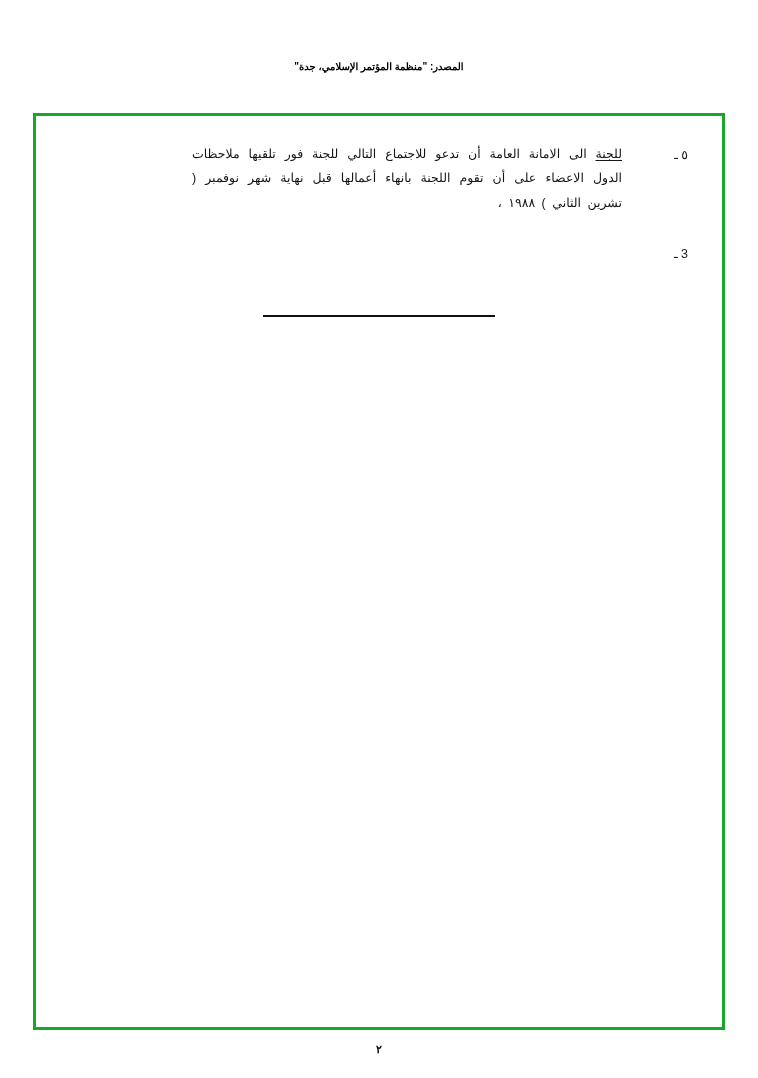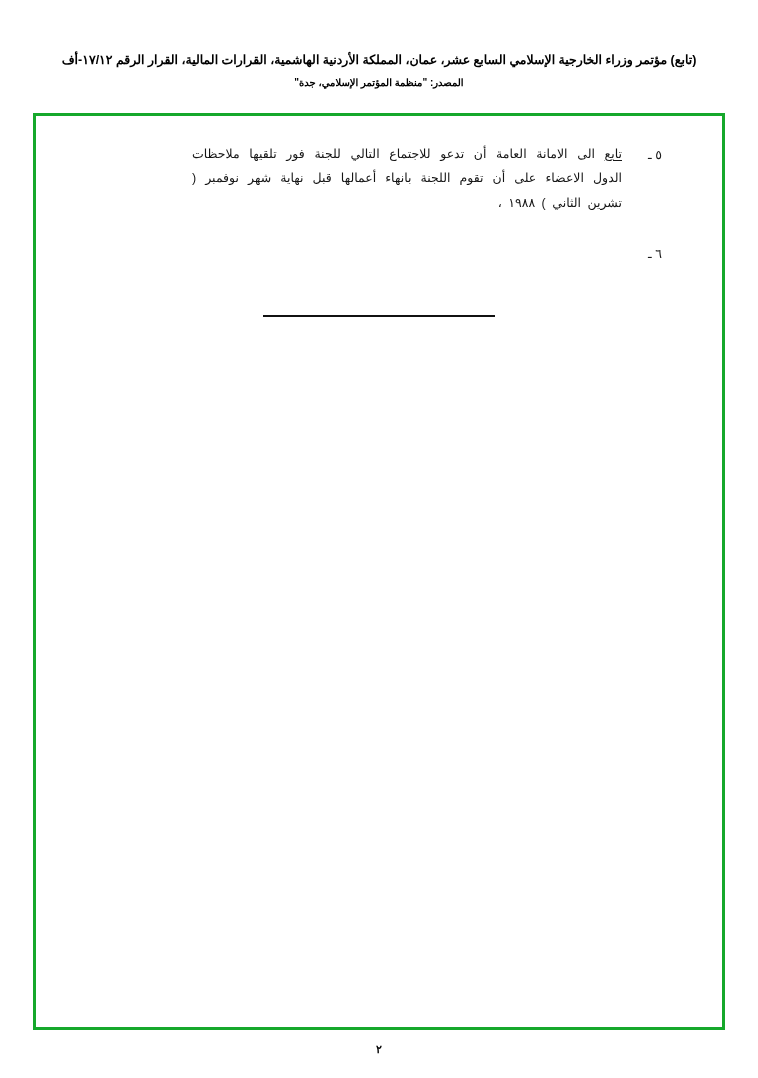--- a/index.html
+++ b/index.html
@@ -61,21 +61,20 @@
   
   .clause {
     display: flex;
     flex-direction: row;
     align-items: flex-start;
     margin-bottom: 26px;
   }
   .clause-num {
     flex: 0 0 auto;
     width: 66px;
-    text-align: center;
     font-size: 12.5px;
     line-height: 1.95;
     letter-spacing: 1px;
     color: #1a1a1a;
     padding-top: 1px;
     white-space: nowrap;
   }
   .clause-body {
     flex: 1 1 auto;
     max-width: 430px;
@@ -114,35 +113,34 @@
     font-size: 11px;
     font-weight: bold;
     color: #000;
     direction: rtl;
   }
 </style>
 </head>
 <body>
 
 <div class="doc-header">
-  <div class="header-title">(تابع) مؤتمر وزراء الخارجية الإسلامي السابع عشر، عمان، المملكة الأردنية الهاشمية، القرارات المالية، القرار الرقم ١٧/١٢-أف</div>
   <div class="header-source">المصدر: "منظمة المؤتمر الإسلامي، جدة"</div>
 </div>
 
 <div class="page-frame" style="border-color: rgb(22, 168, 43);">
 
   <div class="content">
 
     <div class="clause">
       <div class="clause-num">٥ ـ</div>
-      <div class="clause-body"><span class="lead">تابع</span><span> الى الامانة العامة أن تدعو للاجتماع التالي للجنة فور تلقيها ملاحظات الدول الاعضاء على أن تقوم اللجنة بانهاء أعمالها قبل نهاية شهر نوفمبر ( تشرين الثاني ) ١٩٨٨ ،</span></div>
+      <div class="clause-body"><span class="lead">للجنة</span><span> الى الامانة العامة أن تدعو للاجتماع التالي للجنة فور تلقيها ملاحظات الدول الاعضاء على أن تقوم اللجنة بانهاء أعمالها قبل نهاية شهر نوفمبر ( تشرين الثاني ) ١٩٨٨ ،</span></div>
     </div>
 
     <div class="clause">
-      <div class="clause-num">٦ ـ</div>
+      <div class="clause-num">3 ـ</div>
     </div>
 
     <div class="rule-wrap">
       <div class="rule"></div>
     </div>
 
   </div>
 </div>
 
 <div class="page-number">٢</div>

